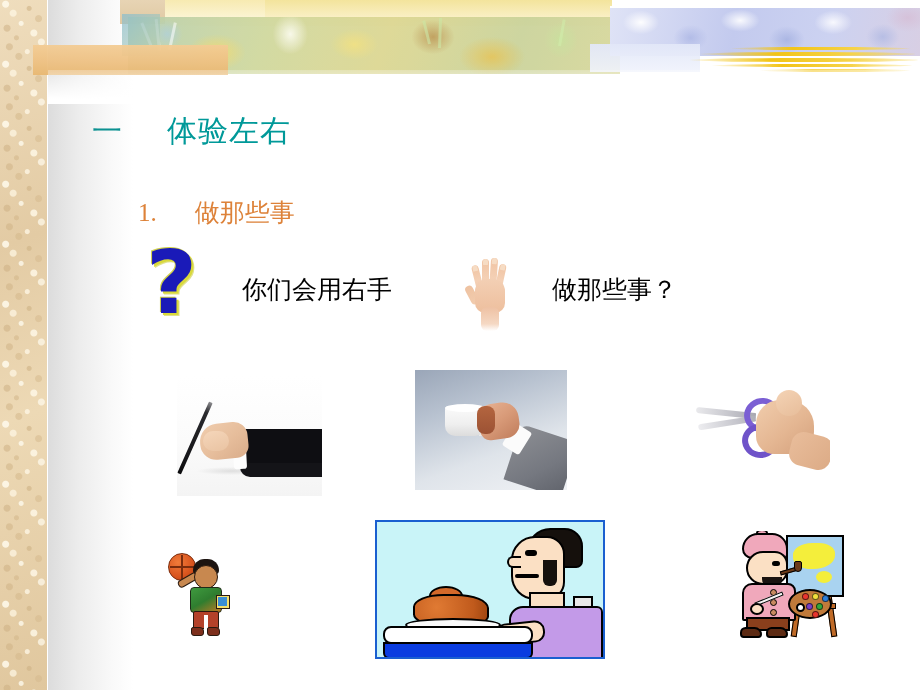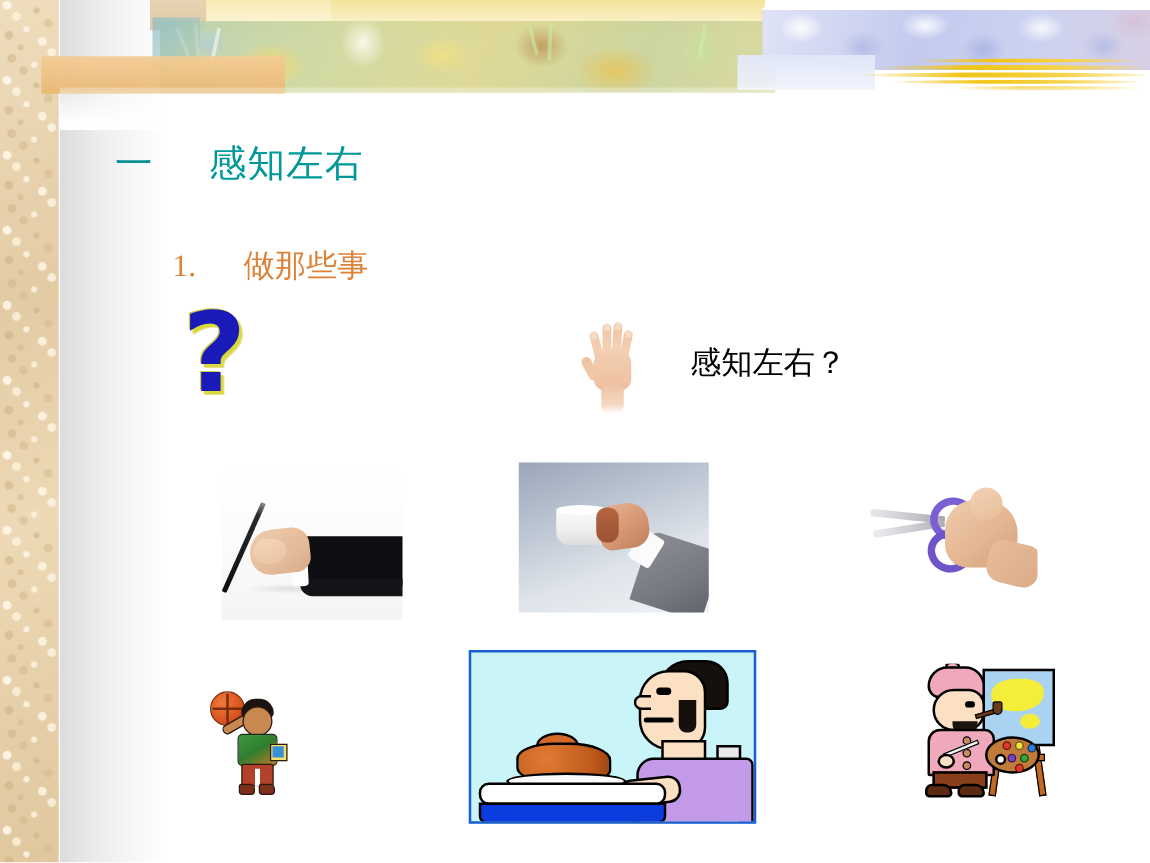--- a/index.html
+++ b/index.html
@@ -932,50 +932,51 @@
 
     <div class="wheat" style="left:700px;top:52px;width:215px;height:4px;"></div>
     <div class="wheat" style="left:690px;top:58px;width:228px;height:4px;"></div>
     <div class="wheat" style="left:712px;top:64px;width:200px;height:3px;"></div>
     <div class="wheat" style="left:730px;top:47px;width:180px;height:3px;"></div>
     <div class="wheat" style="left:760px;top:69px;width:150px;height:3px;opacity:.7"></div>
 
     <div class="header-fade"></div>
   </div>
 
-  <div class="heading-1"><span class="num">一</span><span class="gap"></span><span>感知左右</span></div>
+  <div class="heading-1"><span class="num">一</span><span class="gap"></span><span>体验左右</span></div>
 
   <div class="heading-2"><span class="num">1.</span><span class="gap"></span><span>做那些事</span></div>
 
   <div class="question-row">
 
     <div class="qmark">
       <div class="glyph">?</div>
     </div>
 
+    <div class="q-text-a">你们会用右手</div>
 
     <div class="hand-ill">
       <div class="finger f1">
           <span class="nail" style="left:1px;top:0;"></span>
         </div>
       <div class="finger f2">
           <span class="nail" style="left:1px;top:0;"></span>
         </div>
       <div class="finger f3">
           <span class="nail" style="left:1px;top:0;"></span>
         </div>
       <div class="finger f4">
           <span class="nail" style="left:1px;top:0;"></span>
         </div>
       <div class="thumb"></div>
       <div class="hand-palm"></div>
       <div class="hand-wrist"></div>
     </div>
 
-    <div class="q-text-b">感知左右？</div>
+    <div class="q-text-b">做那些事？</div>
   </div>
 
   <div class="tile photo-writing">
     <div class="pw-shadow"></div>
     <div class="pw-sleeve"></div>
     <div class="pw-sleeve2"></div>
     <div class="pw-cuff"></div>
     <div class="pw-hand"></div>
     <div class="pw-knuckle"></div>
     <div class="pw-pencil"></div>

